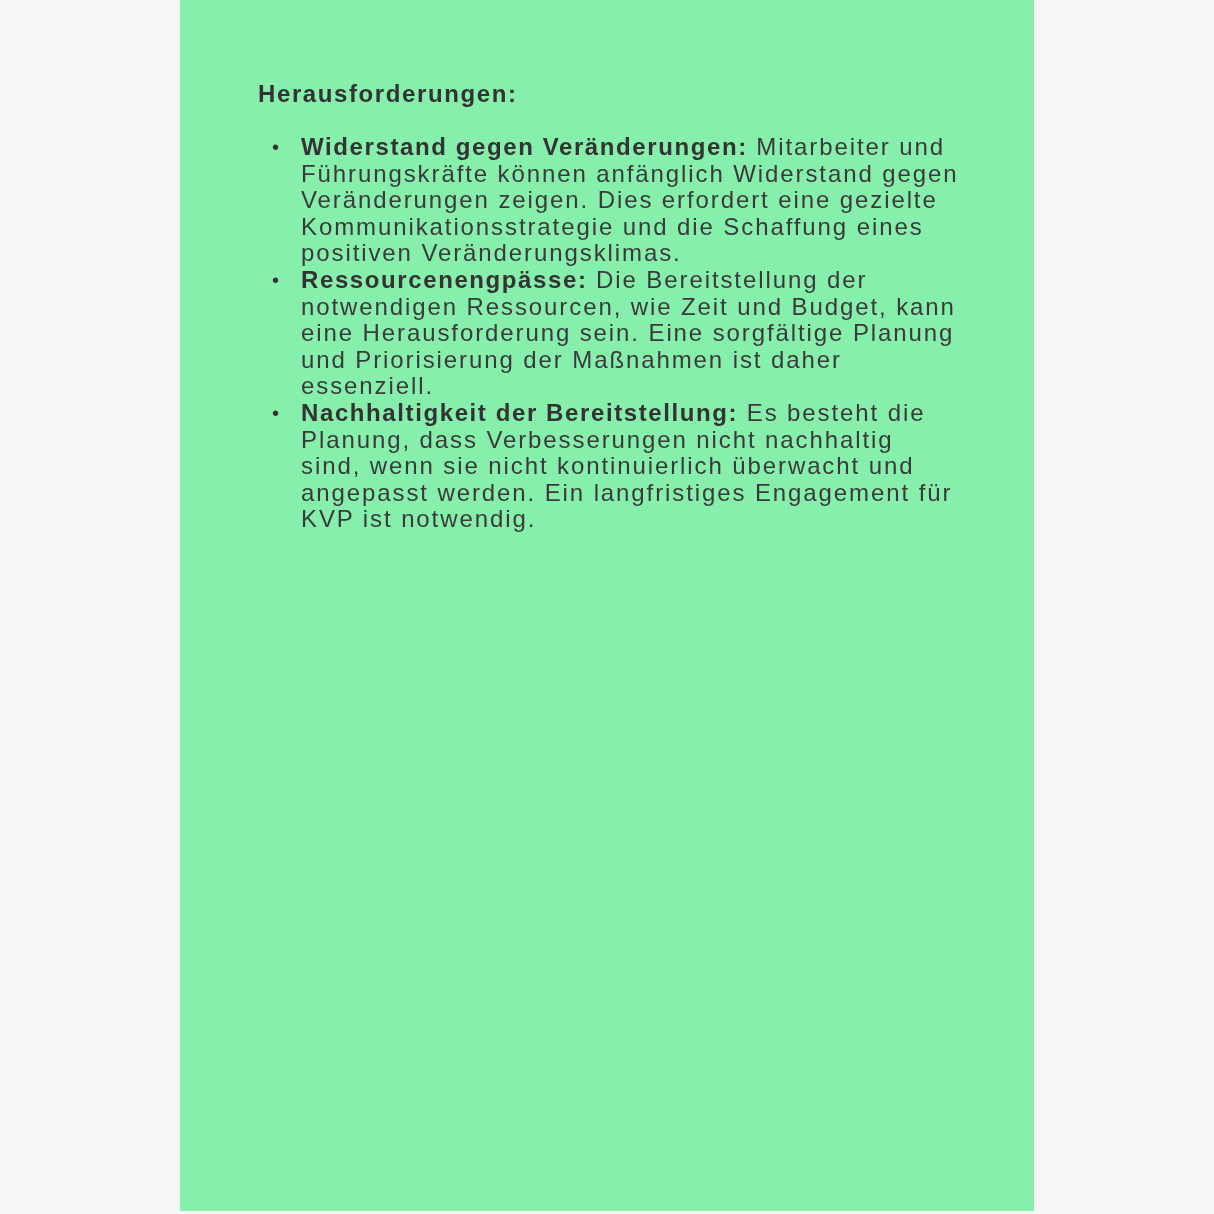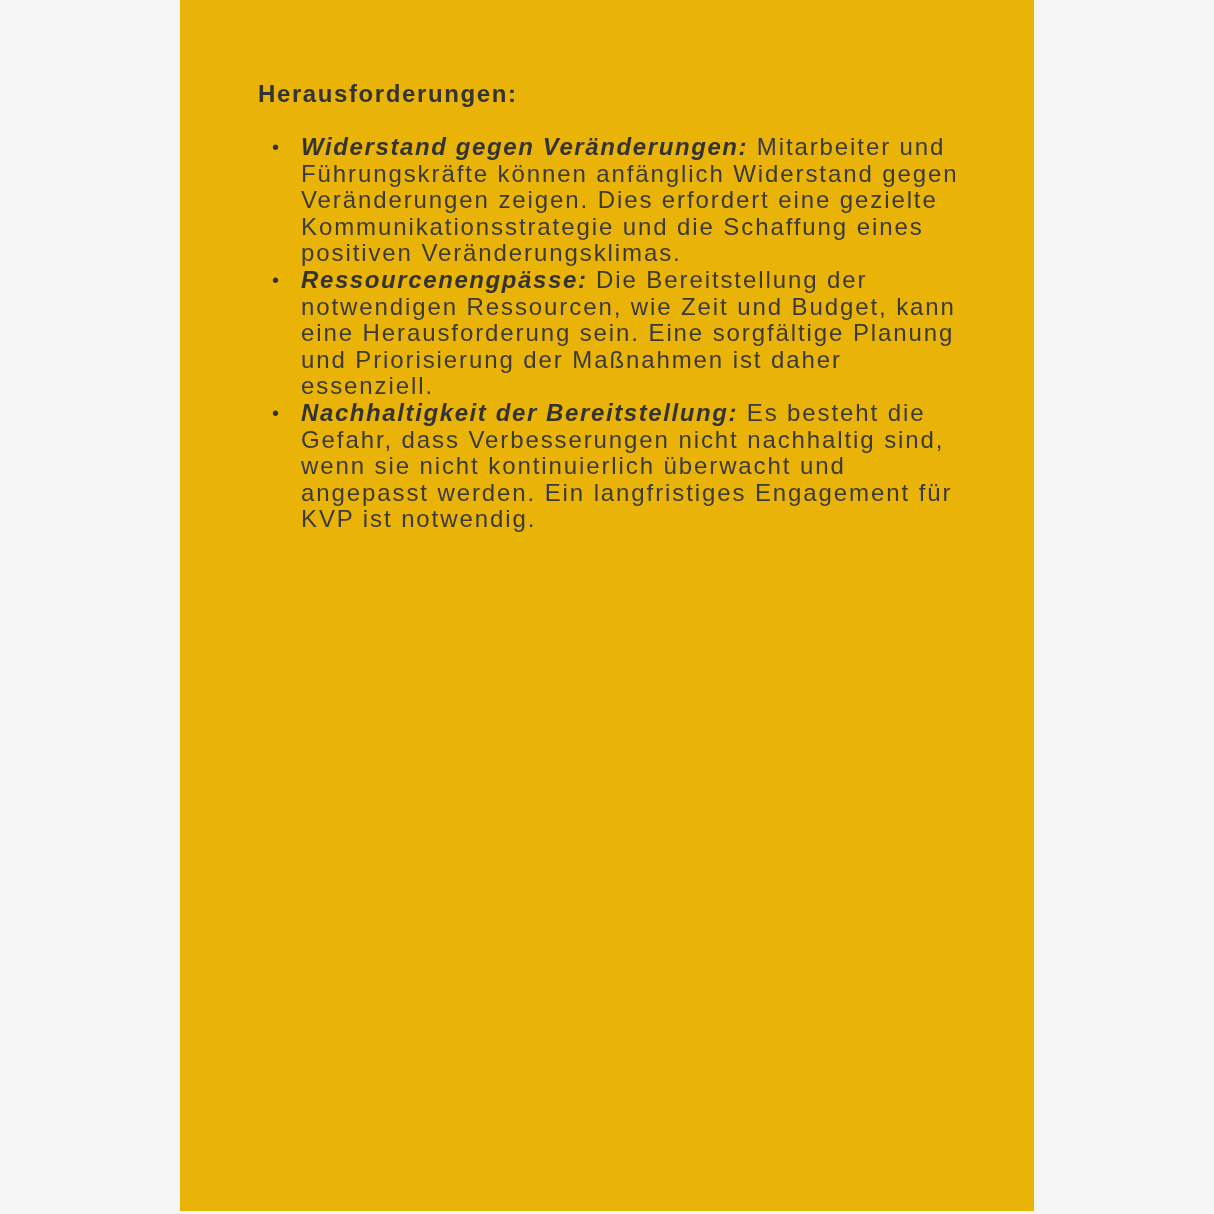--- a/index.html
+++ b/index.html
@@ -13,21 +13,21 @@
       position: relative;
       overflow: hidden;
       font-family: "Liberation Sans", "DejaVu Sans", sans-serif;
     }
     .page {
       position: absolute;
       left: 180px;
       top: 0;
       width: 854px;
       height: 1211px;
-      background: #eab308;
+      background: #86efac;
     }
     .content {
       position: absolute;
       left: 78px;
       top: 78px;
       width: 720px;
       color: #3a3a3a;
     }
     .heading {
       font-size: 24px;
@@ -55,34 +55,33 @@
       position: absolute;
       left: 14px;
       top: 0;
       font-size: 20px;
       color: #333;
     }
     ul.challenges li .label {
       font-weight: bold;
       color: #333333;
       letter-spacing: 1.6px;
-      font-style: italic;
     }
   </style>
 </head>
 <body>
 
 <div class="page">
   <div class="content">
     <h2 class="heading">Herausforderungen:</h2>
     <ul class="challenges">
       <li>
         <span class="bullet">•</span><span class="label">Widerstand gegen Veränderungen:</span><span> Mitarbeiter und Führungskräfte können anfänglich Widerstand gegen Veränderungen zeigen. Dies erfordert eine gezielte Kommunikationsstrategie und die Schaffung eines positiven Veränderungsklimas.</span>
       </li>
       <li>
         <span class="bullet">•</span><span class="label">Ressourcenengpässe:</span><span> Die Bereitstellung der notwendigen Ressourcen, wie Zeit und Budget, kann eine Herausforderung sein. Eine sorgfältige Planung und Priorisierung der Maßnahmen ist daher essenziell.</span>
       </li>
       <li>
-        <span class="bullet">•</span><span class="label">Nachhaltigkeit der Bereitstellung:</span><span> Es besteht die Gefahr, dass Verbesserungen nicht nachhaltig sind, wenn sie nicht kontinuierlich überwacht und angepasst werden. Ein langfristiges Engagement für KVP ist notwendig.</span>
+        <span class="bullet">•</span><span class="label">Nachhaltigkeit der Bereitstellung:</span><span> Es besteht die Planung, dass Verbesserungen nicht nachhaltig sind, wenn sie nicht kontinuierlich überwacht und angepasst werden. Ein langfristiges Engagement für KVP ist notwendig.</span>
       </li>
     </ul>
   </div>
 </div>
 
 </body></html>

